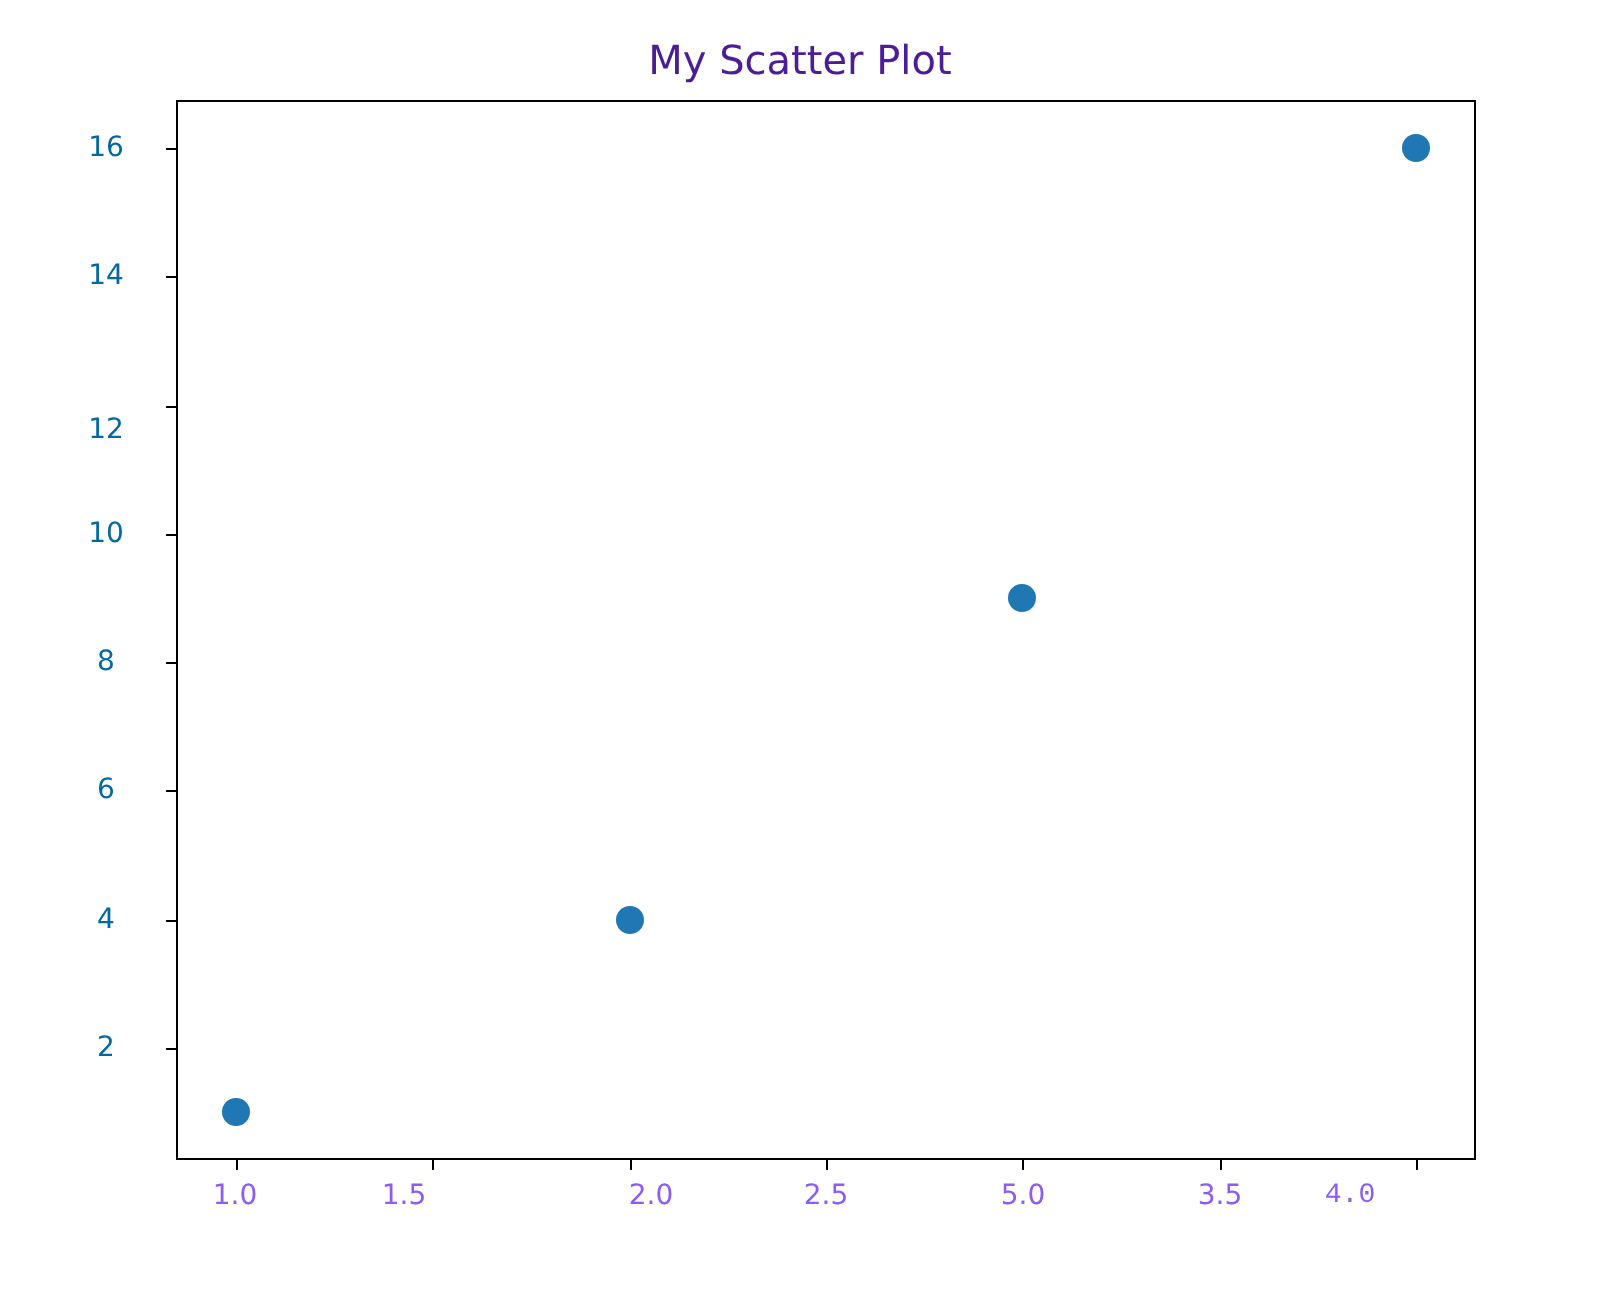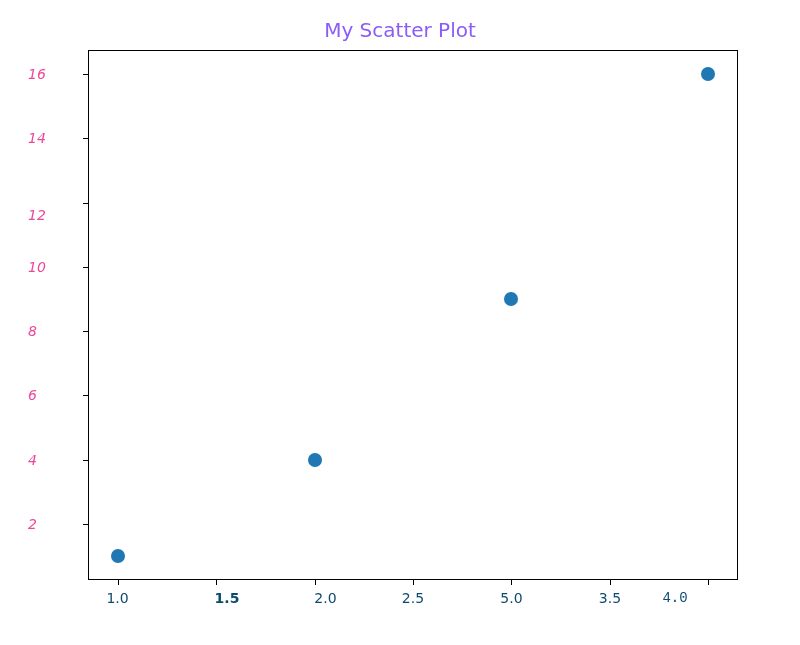--- a/index.html
+++ b/index.html
@@ -17,21 +17,21 @@
       width: 800px;
       height: 645px;
     }
     .title {
       position: absolute;
       top: 18px;
       left: 0;
       width: 800px;
       text-align: center;
       font-size: 20px;
-      color: #8b5cf6;
+      color: #4c1d95;
     }
     .plot-area {
       position: absolute;
       left: 88px;
       top: 50px;
       width: 650px;
       height: 530px;
       border: 1px solid #000000;
       background: #ffffff;
     }
@@ -46,51 +46,50 @@
       position: absolute;
       width: 5px;
       height: 1px;
       background: #000000;
       left: 83px;
     }
     .xlabel {
       position: absolute;
       top: 590px;
       font-size: 14px;
-      color: #0c4a6e;
+      color: #8b5cf6;
       transform: translateX(-50%);
     }
     .ylabel {
       position: absolute;
       font-size: 14px;
-      color: #ec4899;
+      color: #0369a1;
       transform: translateY(-50%);
-      text-align: left;
+      text-align: center;
       width: 50px;
       left: 28px;
-      font-style: italic;
     }
     .point {
       position: absolute;
       width: 14px;
       height: 14px;
       border-radius: 50%;
       transform: translate(-50%, -50%);
     }
   </style>
 </head>
 <body>
 
 <div class="chart-container">
   <div class="title">My Scatter Plot</div>
   <div class="plot-area"></div>
 <div class="tick-x" style="left: 117.545px;"></div>
     <div class="xlabel" style="left: 117.545px;">1.0</div>
     <div class="tick-x" style="left: 216.03px;"></div>
-    <div class="xlabel" style="left: 227px; font-weight: bold;">1.5</div>
+    <div class="xlabel" style="left: 202px;">1.5</div>
     <div class="tick-x" style="left: 314.515px;"></div>
     <div class="xlabel" style="left: 314.515px; margin-left: 11px;">2.0</div>
     <div class="tick-x" style="left: 413px;"></div>
     <div class="xlabel" style="left: 413px;">2.5</div>
     <div class="tick-x" style="left: 511.485px;"></div>
     <div class="xlabel" style="left: 511.485px;">5.0</div>
     <div class="tick-x" style="left: 609.97px;"></div>
     <div class="xlabel" style="left: 609.97px;">3.5</div>
     <div class="tick-x" style="left: 708.455px;"></div>
     <div class="xlabel" style="left: 675px; font-family: Liberation Mono, monospace;">4.0</div>

